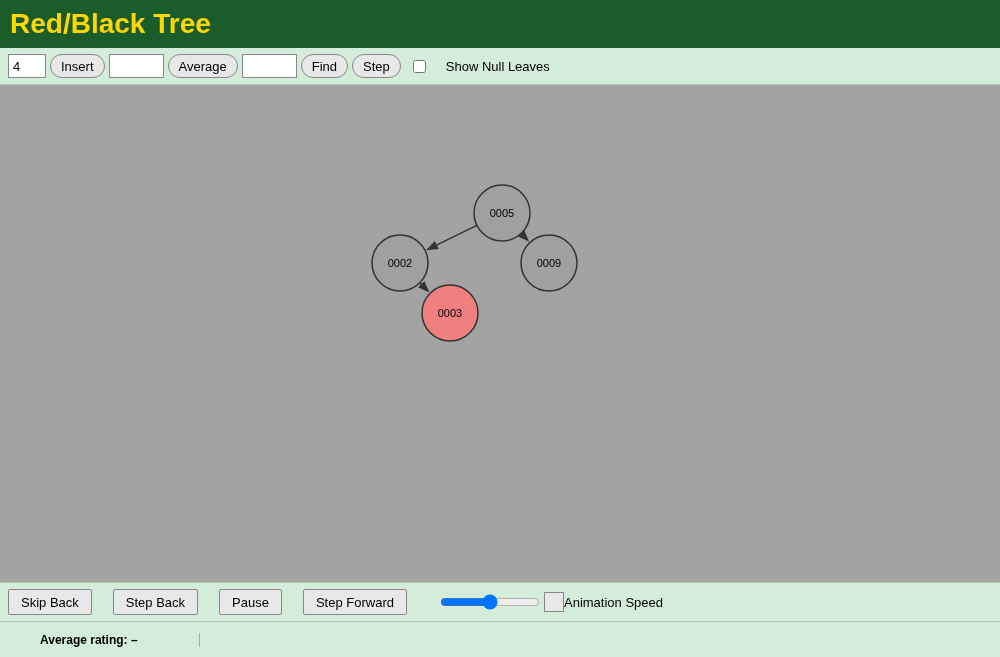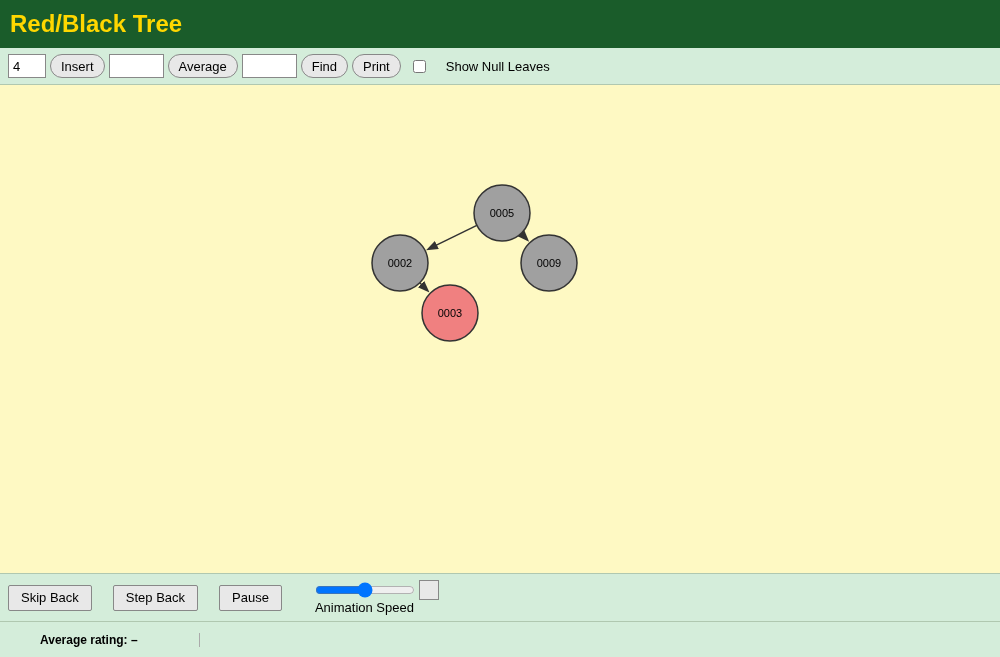--- a/index.html
+++ b/index.html
@@ -7,21 +7,21 @@
 
     #header {
       background: #1a5c2a;
       padding: 6px 10px;
       min-height: 48px;
       display: flex;
       align-items: center;
     }
     #header h1 {
       color: #ffd700;
-      font-size: 24px;
+      font-size: 28px;
       font-weight: bold;
       font-family: Arial, sans-serif;
     }
 
     #toolbar {
       background: #d4edda;
       border-bottom: 1px solid #b0c8b0;
       padding: 6px 8px;
       display: flex;
       align-items: center;
@@ -47,21 +47,21 @@
     #toolbar .show-null-label {
       display: flex;
       align-items: center;
       gap: 20px;
       margin-left: 8px;
       font-size: 13px;
     }
 
     #canvas-area {
       flex: 1;
-      background: #fef9c3;
+      background: #a3a3a3;
       position: relative;
       overflow: hidden;
     }
 
     #canvas-area svg {
       width: 100%;
       height: 100%;
     }
 
     #animation-controls {
@@ -77,21 +77,22 @@
       height: 26px;
       padding: 0 12px;
       border: 1px solid #888;
       background: #e8e8e8;
       cursor: pointer;
       font-size: 13px;
       border-radius: 2px;
     }
     .speed-section {
       display: flex;
-      flex-direction: column;
+      flex-direction: row;
+      align-items: center;
       margin-left: 12px;
     }
     .speed-slider-row {
       display: flex;
       align-items: center;
       gap: 4px;
     }
     .speed-slider {
       width: 100px;
       height: 16px;
@@ -135,21 +136,21 @@
   <h1>Red/Black Tree</h1>
 </div>
 
 <div id="toolbar">
   <input type="text" id="insert-input" value="4" style="">
   <button>Insert</button>
   <input type="text" style="width: 55px; height: 24px; border: 1px solid rgb(136, 136, 136); padding: 2px 4px; font-size: 13px;">
   <button>Average</button>
   <input type="text" style="width: 55px; height: 24px; border: 1px solid rgb(136, 136, 136); padding: 2px 4px; font-size: 13px;">
   <button>Find</button>
-  <button>Print</button>
+  <button>Step</button>
   <label class="show-null-label">
     <input type="checkbox" style="">
     <span>Show Null Leaves</span>
   </label>
 </div>
 
 <div id="canvas-area">
   <svg id="tree-svg">
     <defs>
       <marker id="arrow" markerWidth="8" markerHeight="8" refX="6" refY="3" orient="auto">
@@ -181,20 +182,21 @@
           <text x="450" y="232" text-anchor="middle" font-size="11" fill="#000" font-family="Arial, sans-serif">0003</text>
         </g>
       </g>
   </svg>
 </div>
 
 <div id="animation-controls">
   <button>Skip Back</button>
   <button>Step Back</button>
   <button>Pause</button>
+  <button>Step Forward</button>
   <div class="speed-section">
     <div class="speed-slider-row">
       <input type="range" class="speed-slider" min="0" max="100" value="50" style="">
       <div style="width:20px;height:20px;border:1px solid #888;background:#e8e8e8;"></div>
     </div>
     <span class="speed-label">Animation Speed</span>
   </div>
 </div>
 
 <div id="footer">

